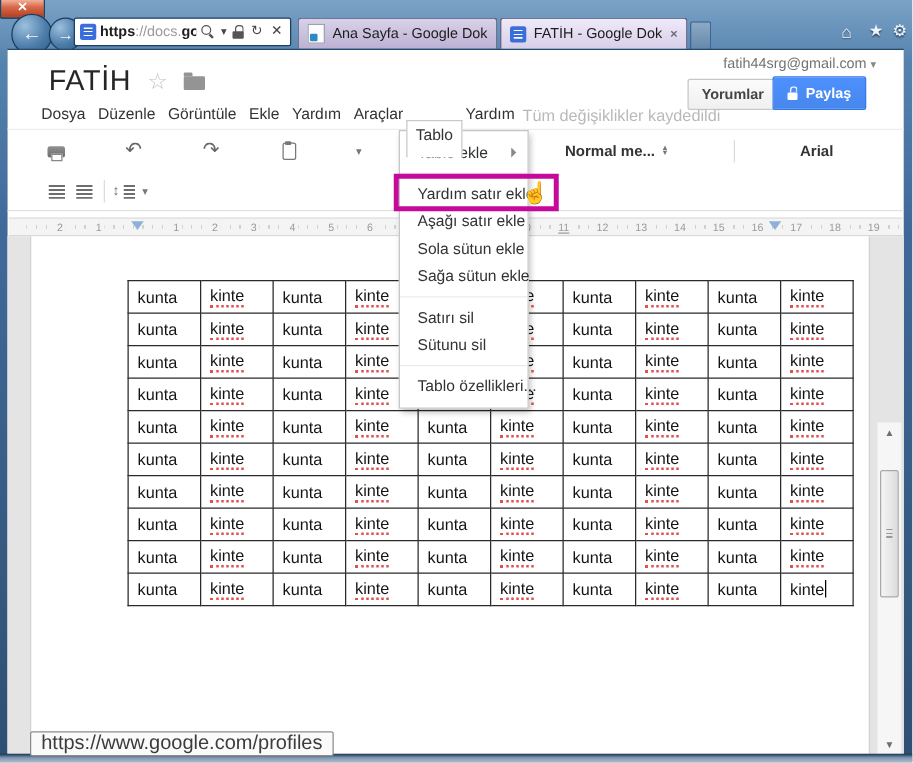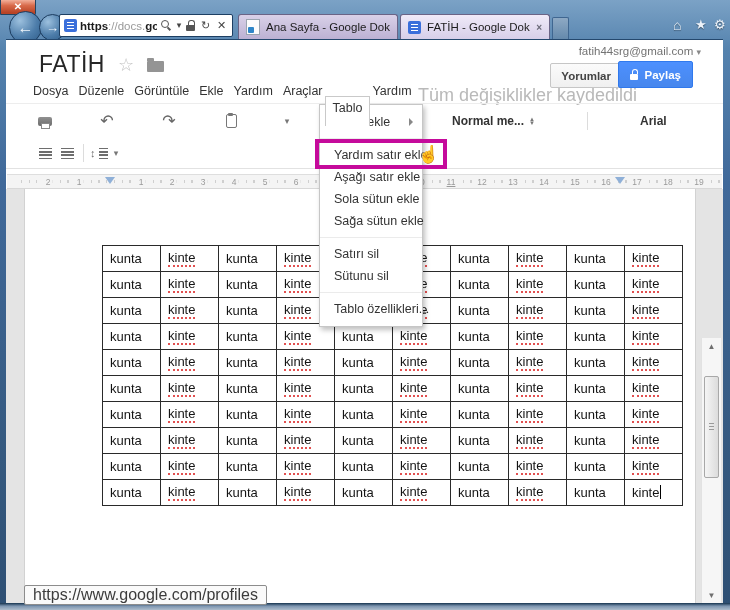--- a/index.html
+++ b/index.html
@@ -59,21 +59,21 @@
   .btn-share{position:absolute;top:21px;right:30px;height:27px;box-sizing:border-box;padding:0 11px;
     display:flex;align-items:center;gap:6px;background:linear-gradient(#4d90fe,#4787ed);border:1px solid #3079ed;
     border-radius:2px;font-size:11.5px;font-weight:bold;color:#fff;}
   .lockw{position:relative;width:9px;height:12px;}
   .lockw::before{content:"";position:absolute;left:2px;top:0;width:4px;height:4px;border:1.5px solid #fff;border-bottom:none;border-radius:3px 3px 0 0;}
   .lockw::after{content:"";position:absolute;left:0;top:5px;width:8px;height:6px;background:#fff;border-radius:1px;}
   .menubar{position:absolute;left:27px;top:40px;height:24px;display:flex;gap:10px;align-items:stretch;
     font-size:12.5px;color:#333;z-index:41;}
   .mb-item{padding:4px 0;}
   .mb-item.open{background:#fff;border:1px solid #c9c9c9;border-bottom:none;padding:4px 7px;margin:16px -8px;height:21px;}
-  .save-status{position:absolute;left:412px;top:45px;font-size:18px;color:#b9b9b9;white-space:nowrap;}
+  .save-status{position:absolute;left:412px;top:45px;font-size:13px;color:#b9b9b9;white-space:nowrap;}
   
   .toolbar{position:absolute;left:0;right:0;top:63px;height:66px;border-top:1px solid #ededed;border-bottom:1px solid #e2e2e2;box-sizing:border-box;}
   .tb-row{position:absolute;left:28px;right:0;height:24px;display:flex;align-items:center;}
   .tb-row.r1{top:5px;gap:40px;} .tb-row.r2{top:37px;}
   .tbi{width:22px;height:20px;display:flex;align-items:center;justify-content:center;color:#666;flex:0 0 auto;position:relative;}
   .tbi-sep{width:1px;height:18px;background:#dcdcdc;margin:0 5px;flex:0 0 auto;}
   .tbi-dropdown{width:10px;}
   .tbi-dropdown::before{content:"▾";font-size:9px;color:#777;}
   .tbi-undo::before{content:"↶";font-size:16px;line-height:1;}
   .tbi-redo::before{content:"↷";font-size:16px;line-height:1;}
@@ -110,21 +110,21 @@
   
   .ruler{position:absolute;left:1px;right:1px;top:134px;height:15px;background:#f4f4f4;
     border-top:1px solid #dedede;border-bottom:1px solid #d8d8d8;box-sizing:border-box;
     background-image:repeating-linear-gradient(90deg,#cfcfcf 0 1px,transparent 1px 7.75px);
     background-size:100% 3px;background-position:14px 5px;background-repeat:no-repeat;}
   .ruler-num{position:absolute;top:2px;font-size:8.5px;color:#9a9a9a;transform:translateX(-50%);background:#f4f4f4;padding:0 2px;line-height:10px;}
   .ruler-marker{position:absolute;top:2px;width:0;height:0;border-left:5px solid transparent;border-right:5px solid transparent;border-top:7px solid #8fb0d8;}
   
   .canvas{position:absolute;left:0;right:0;top:149px;bottom:0;background:#e4e4e4;}
   .page{position:absolute;left:18px;top:0;bottom:0;width:672px;background:#fff;border-left:1px solid #d2d2d2;border-right:1px solid #d2d2d2;box-sizing:border-box;}
-  table.doc{border-collapse:collapse;margin:56px 0 0 77px;table-layout:fixed;}
+  table.doc{border-collapse:collapse;margin:35px 0 0 77px;table-layout:fixed;}
   table.doc td{width:50px;height:25px;border:1px solid #2a2a2a;font-size:13px;color:#141414;padding:0 0 0 7px;vertical-align:middle;white-space:nowrap;overflow:hidden;}
   .missp{display:inline-block;line-height:15px;border-bottom:2px dotted #e25050;}
   .text-caret{display:inline-block;width:1px;height:14px;background:#000;vertical-align:-2px;margin-left:1px;}
   
   .scrollbar{position:absolute;right:2px;top:149px;bottom:0;width:20px;background:#f6f6f6;border-left:1px solid #e2e2e2;box-sizing:border-box;}
   .sb-arrow{position:absolute;left:0;width:100%;height:16px;display:flex;align-items:center;justify-content:center;font-size:8px;color:#6f6f6f;}
   .sb-arrow.up{top:0;} .sb-arrow.down{bottom:0;}
   .sb-thumb{position:absolute;left:2px;right:2px;top:38px;height:102px;background:linear-gradient(90deg,#f5f5f5,#dcdcdc);
     border:1px solid #a8a8a8;border-radius:2px;box-sizing:border-box;}
   .sb-grip{position:absolute;left:4px;right:4px;top:50%;margin-top:-4px;height:8px;

